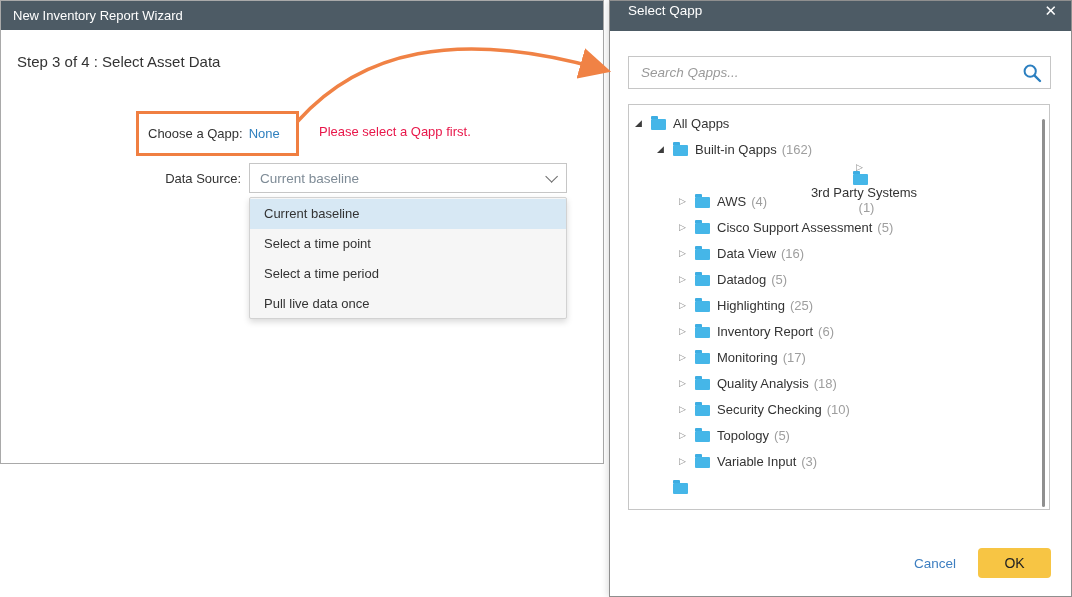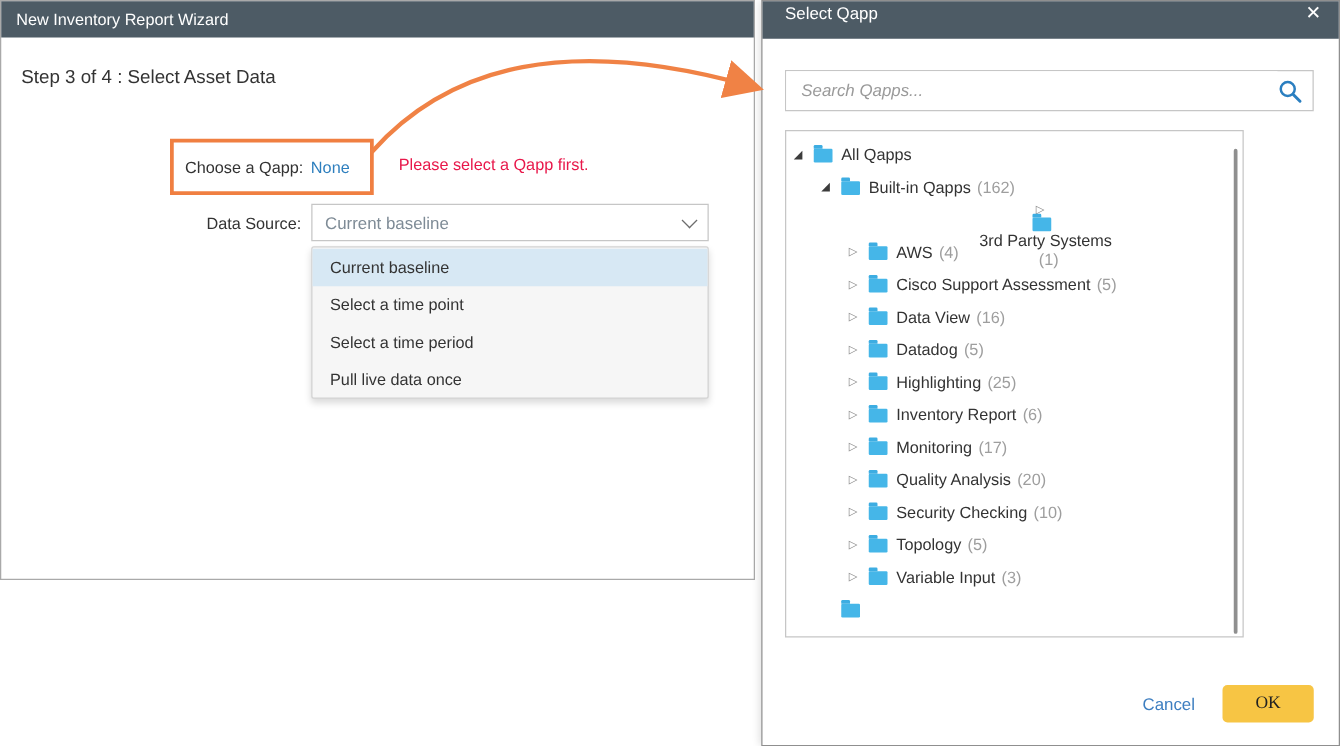--- a/index.html
+++ b/index.html
@@ -50,42 +50,42 @@
   .close-x { color:#fff; font-size:15px; cursor:pointer; line-height:1; }
 
   .search-wrap { position:absolute; left:18px; top:55px; width:423px; height:33px;
     border:1px solid #c6c6c6; background:#fff; display:flex; align-items:center; }
   .search-input { flex:1; height:100%; border:0; outline:none; padding:0 8px 0 12px;
     font-size:13.5px; font-style:italic; color:#555;
     font-family:"Liberation Sans", sans-serif; }
   .search-input::placeholder { color:#9a9a9a; font-style:italic; }
   .mag-icon { width:20px; height:20px; margin-right:8px; flex:none; }
 
-  .tree-box { position:absolute; left:18px; top:103px; width:367px; height:406px;
+  .tree-box { position:absolute; left:18px; top:103px; width:422px; height:406px;
     border:1px solid #c6c6c6; background:#fff; overflow:hidden; padding-top:5px; }
   .tree-row { height:26px; display:flex; align-items:center; cursor:pointer;
     white-space:nowrap; }
   .tw-toggle { width:16px; flex:none; font-size:9px; text-align:left; }
   .tree-row.state-expanded .tw-toggle::before { content:"◢"; color:#3c3c3c; }
   .tree-row.state-collapsed .tw-toggle::before { content:"▷"; color:#8a8a8a; }
   .folder-icon { position:relative; width:15px; height:11px; background:#45b6e8;
     border-radius:1px; margin:2px 7px 0 0; flex:none; }
   .folder-icon::before { content:""; position:absolute; left:0; top:-3px;
     width:7px; height:3px; background:#3dade2; border-radius:1px 1px 0 0; }
   .tw-label { font-size:13px; color:#333; }
   .tw-count { font-size:13px; color:#9e9e9e; margin-left:5px; }
   .tree-scroll-thumb { position:absolute; right:4px; top:14px; width:3px; height:388px;
     background:#8f8f8f; border-radius:2px; }
 
   .qapp-footer { position:absolute; left:0; bottom:0; width:100%; height:66px; }
   .cancel-link { position:absolute; right:115px; bottom:25px; font-size:13.5px;
     color:#3d7ec0; cursor:pointer; }
   .ok-button { position:absolute; right:20px; bottom:18px; width:73px; height:30px;
     background:#f7c544; border:0; border-radius:4px; font-size:14px; color:#222;
-    font-family:Liberation Serif, serif; cursor:pointer; }
+    font-family:Liberation Sans, sans-serif; cursor:pointer; }
 </style>
 </head>
 <body>
 
 <div class="wizard-dialog">
   <div class="dlg-header">
     <span class="dlg-title">New Inventory Report Wizard</span>
   </div>
   <div class="step-title">Step 3 of 4 : Select Asset Data</div>
 
@@ -191,21 +191,21 @@
       <div class="tree-row state-collapsed" style="padding-left: 50px;">
     <span class="tw-toggle"></span>
     <span class="folder-icon"></span>
     <span class="tw-label">Monitoring</span>
     <span class="tw-count">(17)</span>
   </div>
       <div class="tree-row state-collapsed" style="padding-left: 50px;">
     <span class="tw-toggle"></span>
     <span class="folder-icon"></span>
     <span class="tw-label">Quality Analysis</span>
-    <span class="tw-count">(20)</span>
+    <span class="tw-count">(18)</span>
   </div>
       <div class="tree-row state-collapsed" style="padding-left: 50px;">
     <span class="tw-toggle"></span>
     <span class="folder-icon"></span>
     <span class="tw-label">Security Checking</span>
     <span class="tw-count">(10)</span>
   </div>
       <div class="tree-row state-collapsed" style="padding-left: 50px;">
     <span class="tw-toggle"></span>
     <span class="folder-icon"></span>

